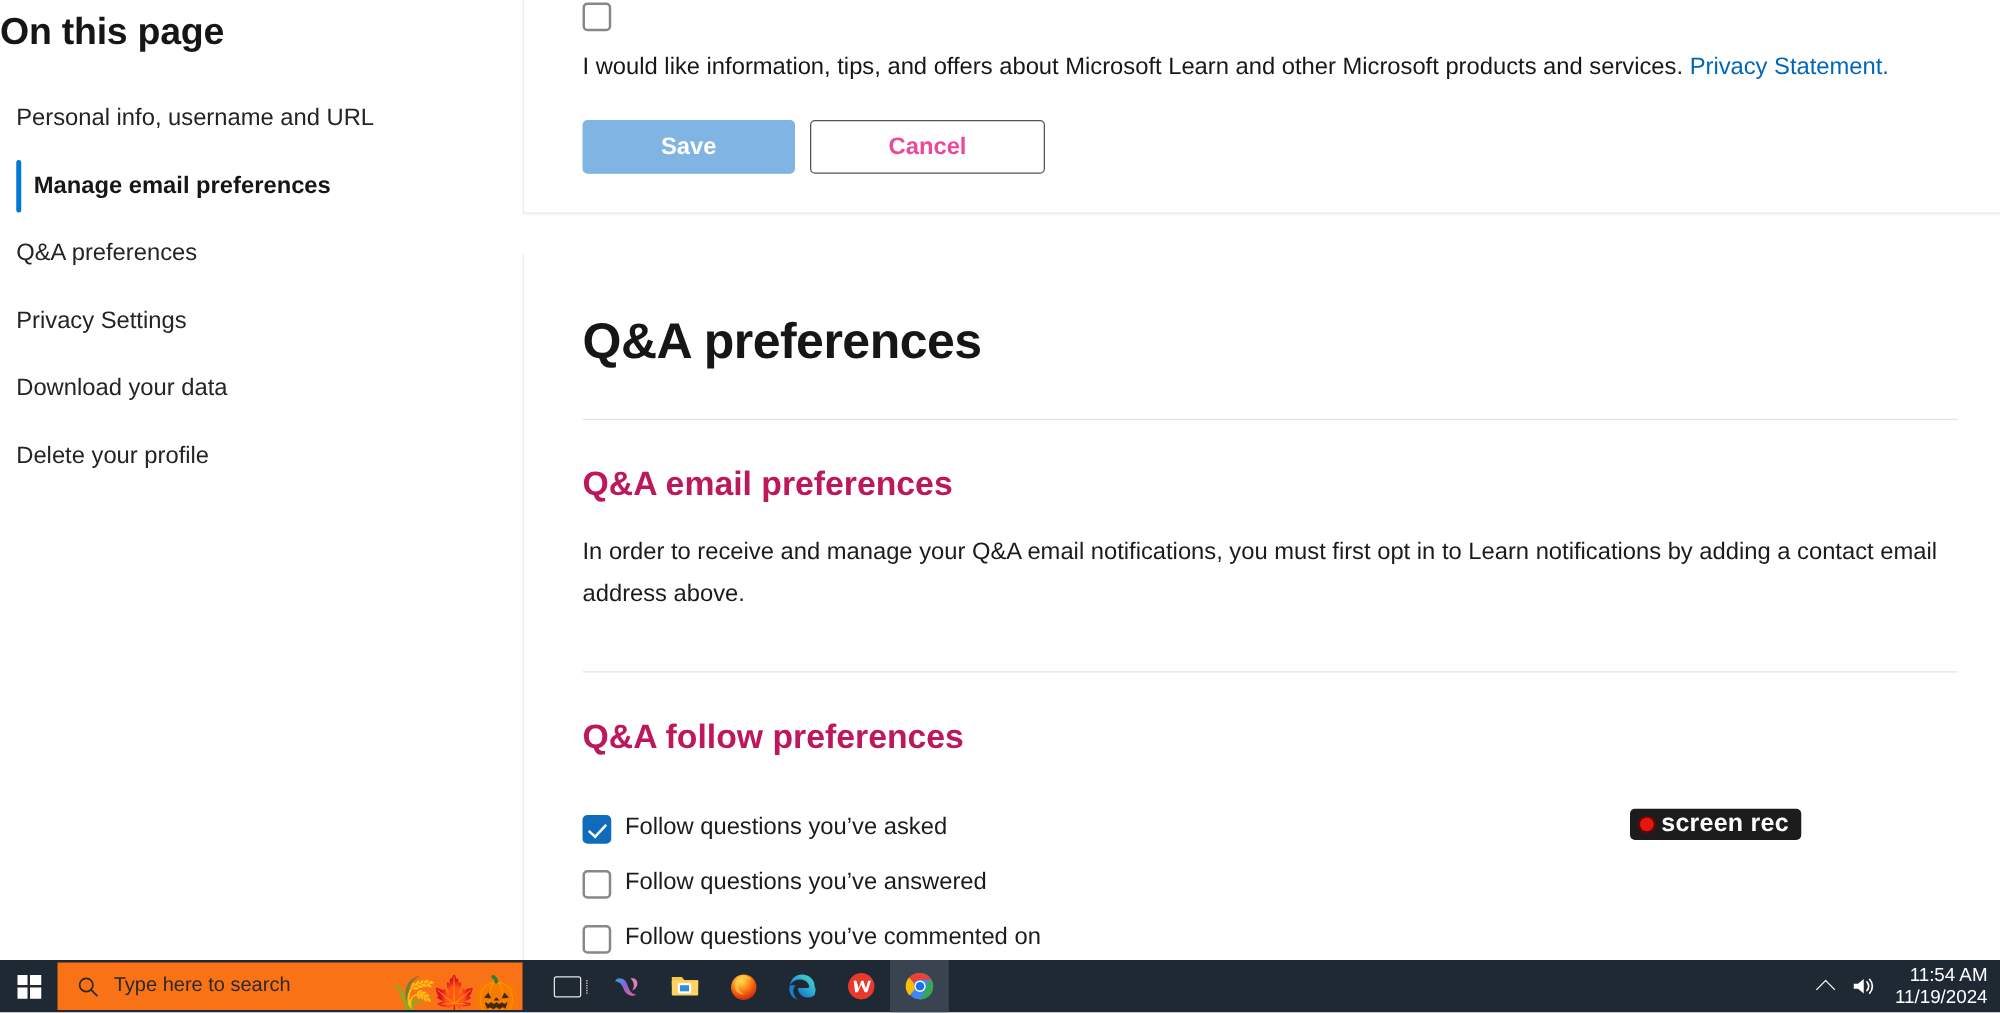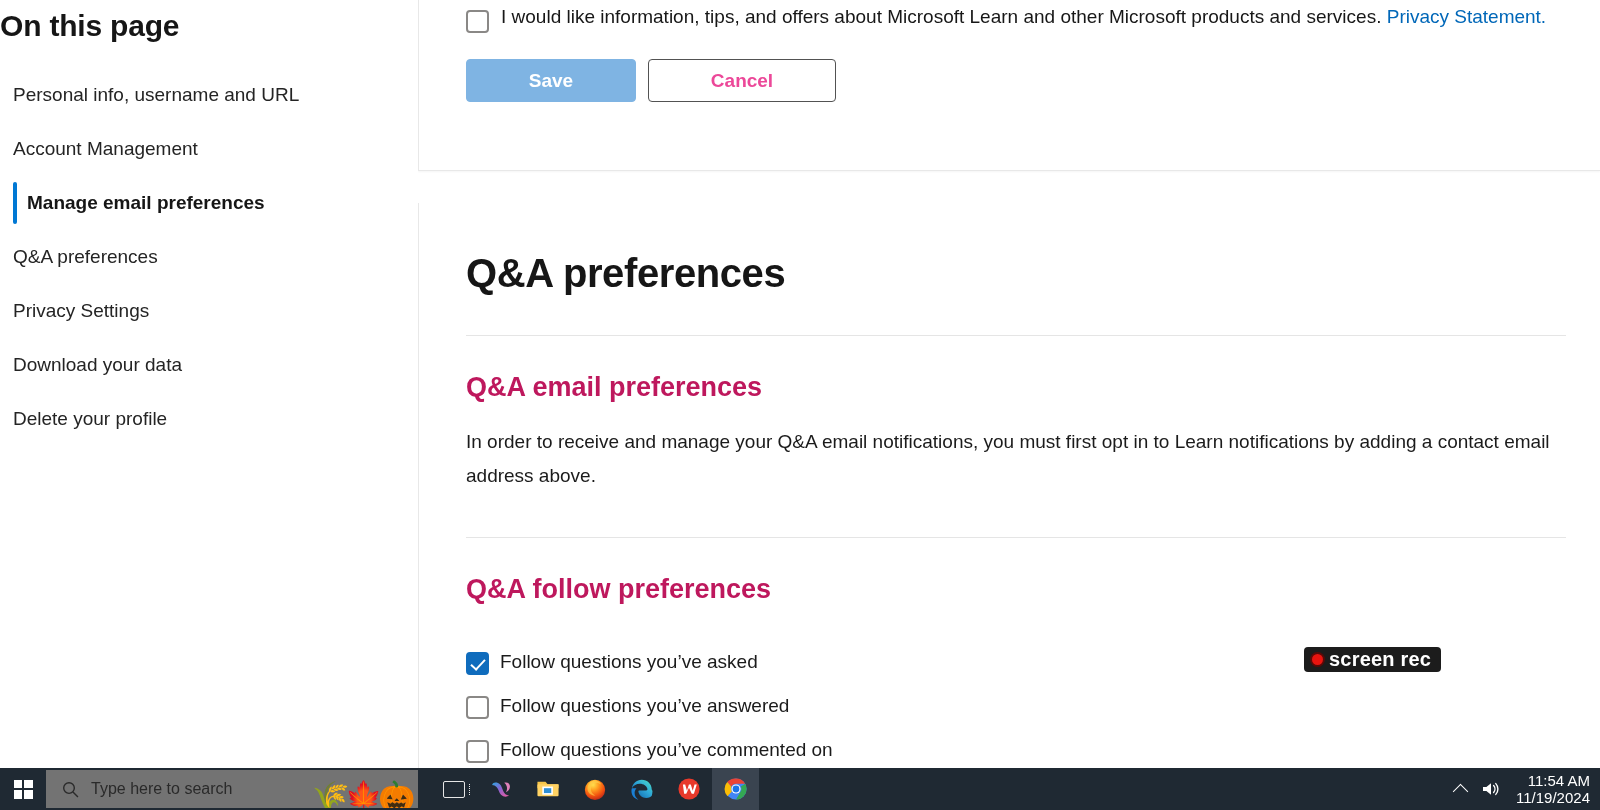--- a/index.html
+++ b/index.html
@@ -93,23 +93,24 @@
 
   
   .card-top {
     position: relative;
     height: 171px;
     padding: 0;
   }
 
   .consent-row {
     display: flex;
-    align-items: flex-end;
+    align-items: flex-start;
     padding: 0 34px 0 47px;
     gap: 12px;
+    flex-direction: column;
   }
 
   .cbox {
     flex: 0 0 auto;
     width: 23px;
     height: 23px;
     border: 2px solid #8a8886;
     border-radius: 4px;
     background: #ffffff;
     margin-top: 2px;
@@ -300,21 +301,21 @@
     display: grid;
     grid-template-columns: 1fr 1fr;
     grid-template-rows: 1fr 1fr;
     gap: 2px;
   }
   .win-logo i { background: #ffffff; display: block; }
 
   .search-box {
     width: 372px;
     height: 38px;
-    background: #737373;
+    background: #f97316;
     display: flex;
     align-items: center;
     gap: 12px;
     padding-left: 16px;
     position: relative;
     overflow: hidden;
     cursor: text;
   }
 
   .search-ico {
@@ -408,21 +409,20 @@
 </style>
 </head>
 <body>
 
 <div id="page">
 
   <aside class="sidebar">
     <div class="sidebar-title">On this page</div>
     <nav class="nav-list">
       <a class="nav-item">Personal info, username and URL</a>
-      <a class="nav-item">Account Management</a>
       <a class="nav-item active">Manage email preferences</a>
       <a class="nav-item">Q&amp;A preferences</a>
       <a class="nav-item">Privacy Settings</a>
       <a class="nav-item">Download your data</a>
       <a class="nav-item">Delete your profile</a>
     </nav>
   </aside>
 
   <main class="main">
 

